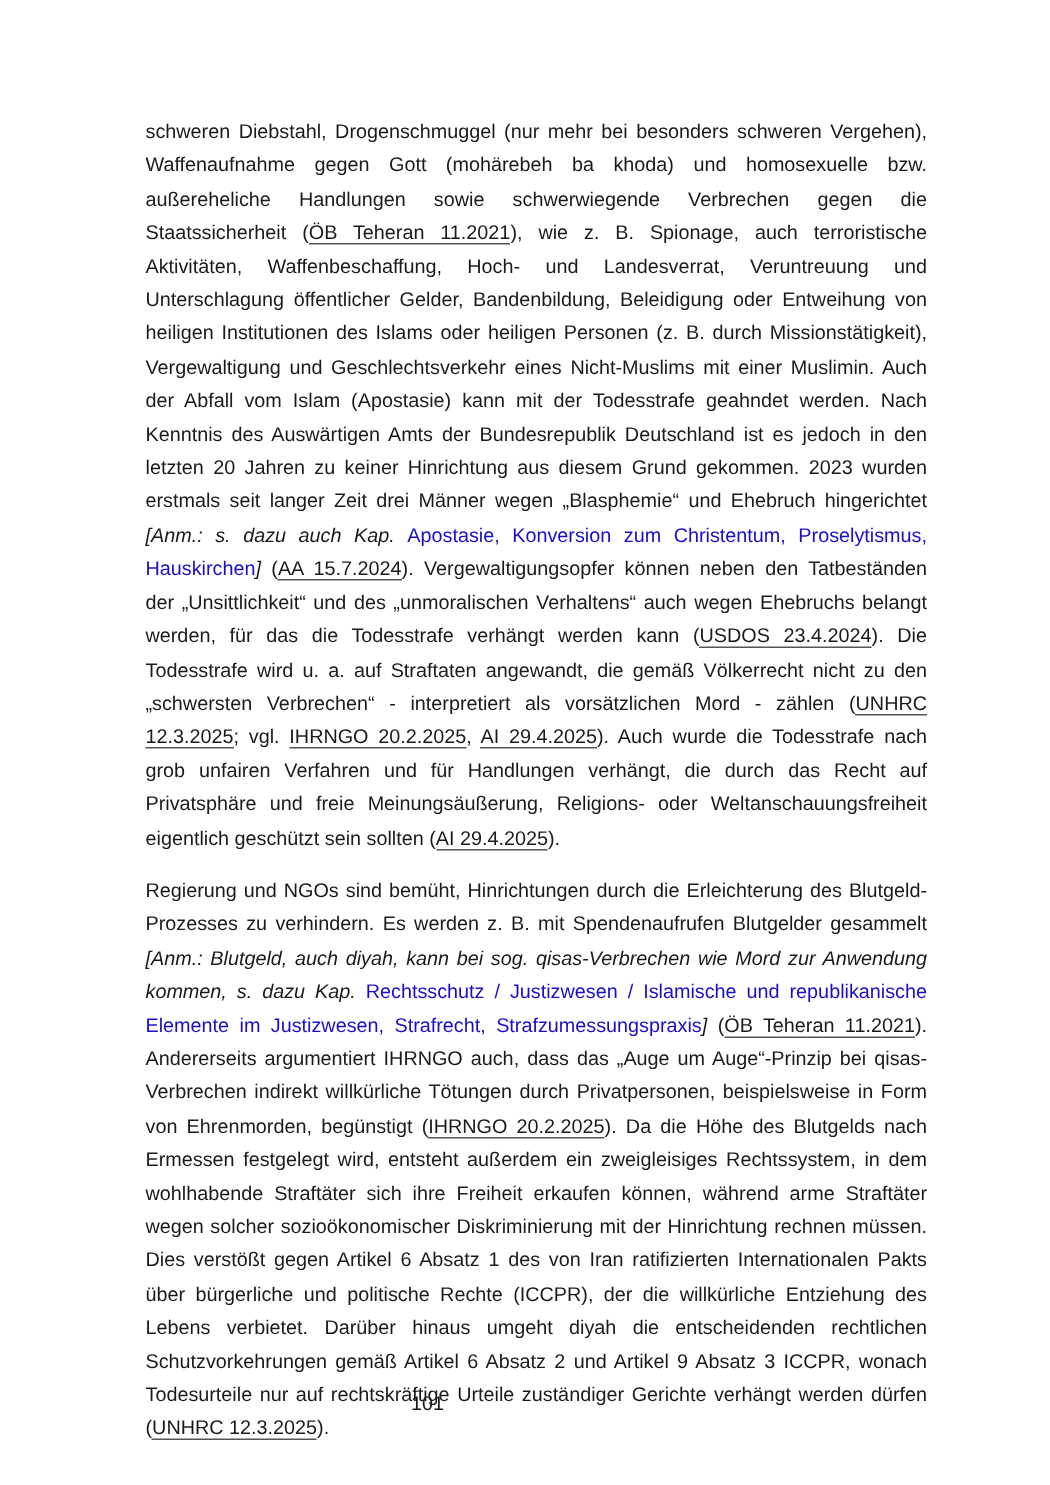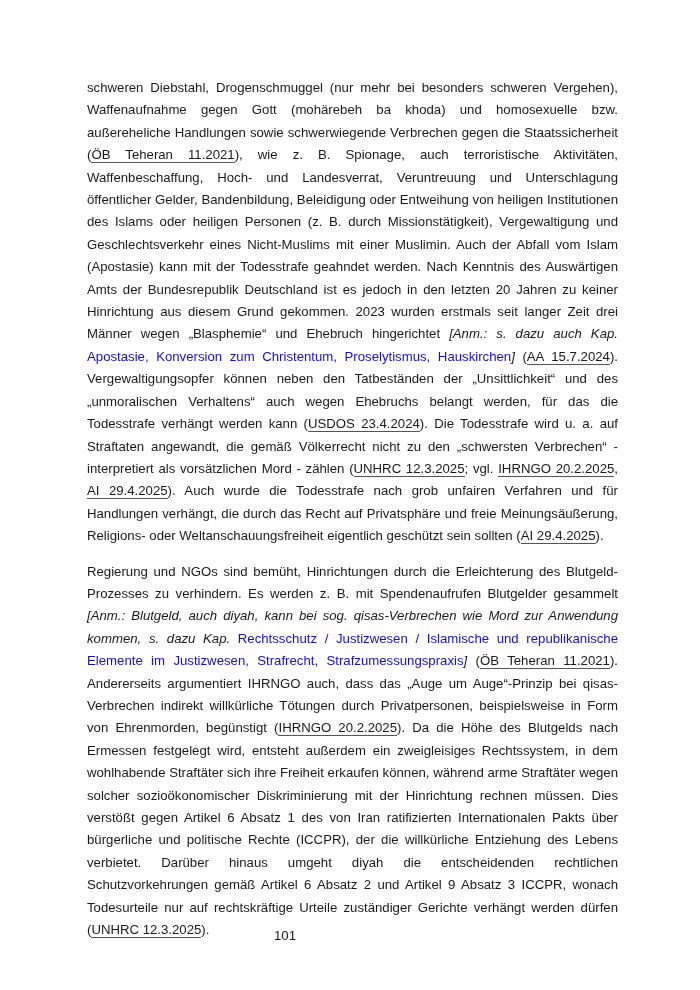--- a/index.html
+++ b/index.html
@@ -3,21 +3,21 @@
 <meta charset="utf-8">
 <style>
   html, body { margin: 0; padding: 0; background: #ffffff; }
   body { width: 700px; height: 990px; position: relative; overflow: hidden; }
   .page {
     position: absolute; left: 83px; top: 77px; width: 535px;
     font-family: "Liberation Sans", sans-serif;
     font-size: 13.2px; line-height: 22.4px; color: #1a1a1a;
     text-align: justify; hyphens: manual;
   }
-  .para { margin: 0 0 13px 4px; }
+  .para { margin: 0 0 13px 14px; }
   .note { font-style: italic; }
   .xref { color: #1a0dcc; font-style: normal; cursor: pointer; }
   .cite { text-decoration: none; border-bottom: 1px solid #555; color: #1a1a1a; cursor: pointer; }
   .pagenum {
     position: absolute; left: 0; width: 570px; top: 928px; text-align: center;
     font-family: "Liberation Sans", sans-serif; font-size: 13.2px; color: #1a1a1a;
   }
 </style>
 </head>
 <body>

